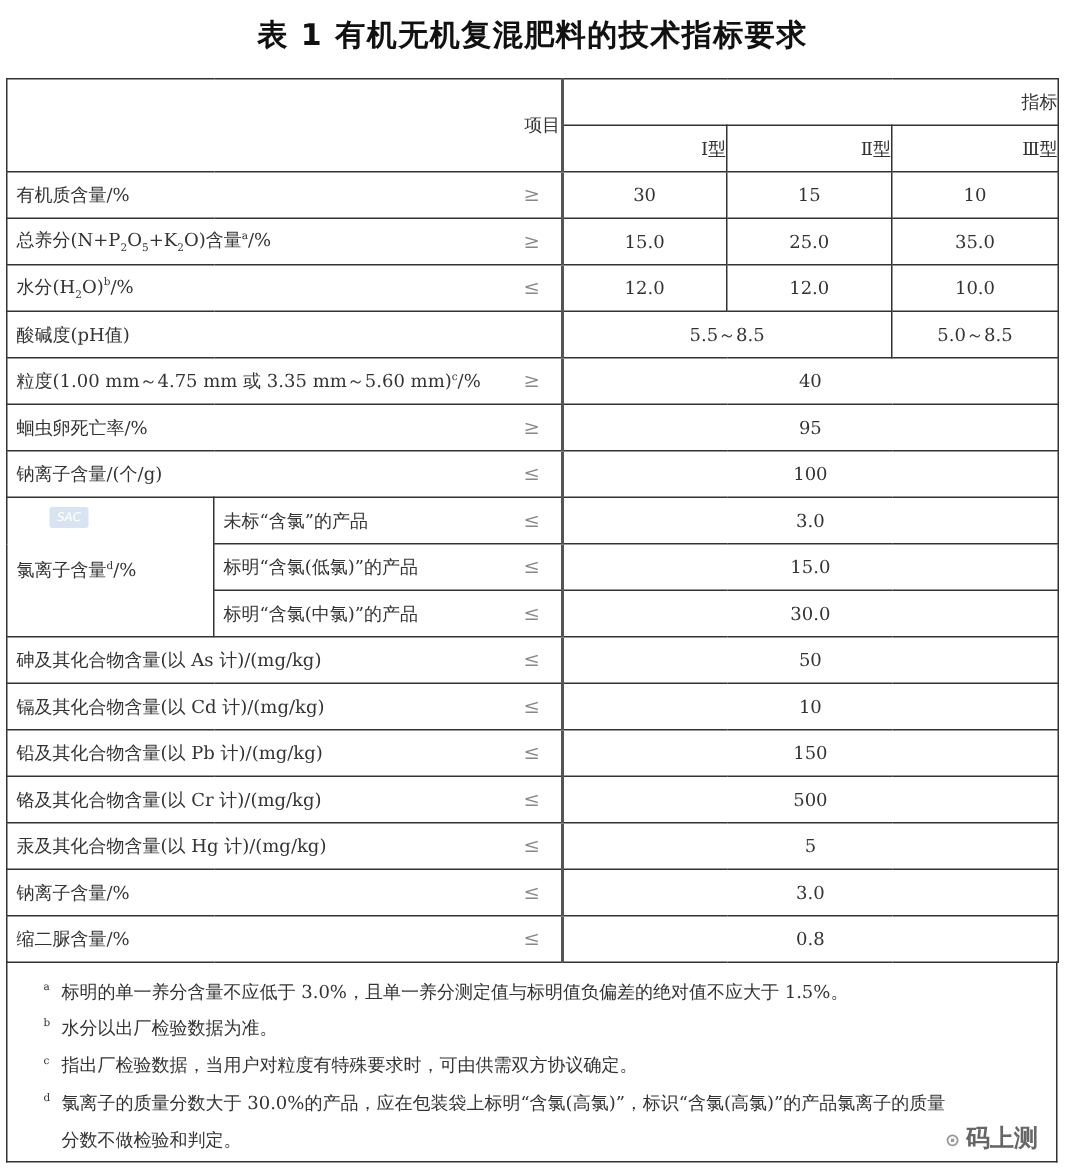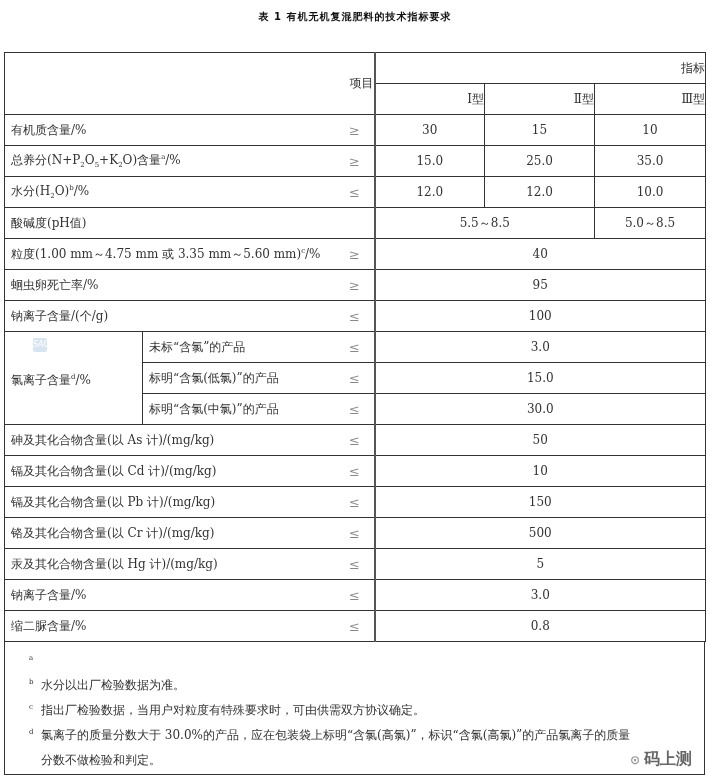--- a/index.html
+++ b/index.html
@@ -1,31 +1,31 @@
 <!DOCTYPE html>
 <html><head>
 <meta charset="utf-8">
 <style>
   html, body { margin:0; padding:0; background:#ffffff; }
   body { width:710px; height:780px; position:relative; overflow:hidden;
          font-family:"DejaVu Serif", "Liberation Serif", serif; color:#222; }
   .title { position:absolute; left:0; top:10px; width:710px; text-align:center;
            font-family:"DejaVu Sans", "Liberation Sans", sans-serif; font-weight:bold;
-           font-size:10px; letter-spacing:1px; color:#111; }
+           font-size:20px; letter-spacing:1px; color:#111; }
   table { position:absolute; left:4px; top:52px; border-collapse:collapse;
           table-layout:fixed; width:701px; }
   td { border:1px solid #333; font-size:12px; height:30px; padding:0; color:#333; }
   td.lbl { padding-left:6px; white-space:nowrap; overflow:hidden;margin-top:24px; }
   td.op  { text-align:center; color:#888; font-size:13px; }
   td.val { text-align:center; }
   td.hdr { text-align:right; }
   td.mid { border-left:2px solid #555; }
   .noright { border-right:none; }
   .noleft { border-left:none; }
-  .sac { display:inline-block; width:14px; height:14px; background:#d8e4f2; color:#fff;
+  .sac { display:inline-block; width:26px; height:14px; background:#d8e4f2; color:#fff;
          font-size:8px; font-style:italic; font-family:"DejaVu Sans", sans-serif;
          text-align:center; line-height:14px; border-radius:2px; }
   .notes { position:absolute; left:4px; top:641px; width:701px; height:134px;
            border:1px solid #333; border-top:none; box-sizing:border-box;
            font-size:12px; color:#333; }
   .note { position:absolute; left:36px; width:655px; line-height:25px; }
   .note sup { position:absolute; left:-12px; top:-3px; font-size:7px; }
   .wm { position:absolute; right:12px; bottom:4px; font-family:"DejaVu Sans", sans-serif;
         font-size:16px; color:#666;font-weight:bold; }
   .wm .ic { font-size:12px; margin-right:4px; color:#999; }
@@ -124,21 +124,21 @@
     <td class="lbl noright" colspan="2">砷及其化合物含量(以 As 计)/(mg/kg)</td>
     <td class="op noleft">≤</td>
     <td class="val mid" colspan="3">50</td>
   </tr>
   <tr>
     <td class="lbl noright" colspan="2">镉及其化合物含量(以 Cd 计)/(mg/kg)</td>
     <td class="op noleft">≤</td>
     <td class="val mid" colspan="3">10</td>
   </tr>
   <tr>
-    <td class="lbl noright" colspan="2">镉及其化合物含量(以 Pb 计)/(mg/kg)</td>
+    <td class="lbl noright" colspan="2">铅及其化合物含量(以 Pb 计)/(mg/kg)</td>
     <td class="op noleft">≤</td>
     <td class="val mid" colspan="3">150</td>
   </tr>
   <tr>
     <td class="lbl noright" colspan="2">铬及其化合物含量(以 Cr 计)/(mg/kg)</td>
     <td class="op noleft">≤</td>
     <td class="val mid" colspan="3">500</td>
   </tr>
   <tr>
     <td class="lbl noright" colspan="2">汞及其化合物含量(以 Hg 计)/(mg/kg)</td>
@@ -153,21 +153,21 @@
   <tr>
     <td class="lbl noright" colspan="2">缩二脲含量/%</td>
     <td class="op noleft">≤</td>
     <td class="val mid" colspan="3">0.8</td>
   </tr>
 </tbody>
   </table>
 
 <div class="notes">
   <div class="note" style="top:8px;">
-    <sup>a</sup>
+    <sup>a</sup><span>标明的单一养分含量不应低于 3.0%，且单一养分测定值与标明值负偏差的绝对值不应大于 1.5%。</span>
   </div>
   <div class="note" style="top:32px;">
     <sup>b</sup><span>水分以出厂检验数据为准。</span>
   </div>
   <div class="note" style="top:57px;">
     <sup>c</sup><span>指出厂检验数据，当用户对粒度有特殊要求时，可由供需双方协议确定。</span>
   </div>
   <div class="note" style="top:82px; width:600px;">
     <sup>d</sup><span>氯离子的质量分数大于 30.0%的产品，应在包装袋上标明“含氯(高氯)”，标识“含氯(高氯)”的产品氯离子的质量分数不做检验和判定。</span>
   </div>

